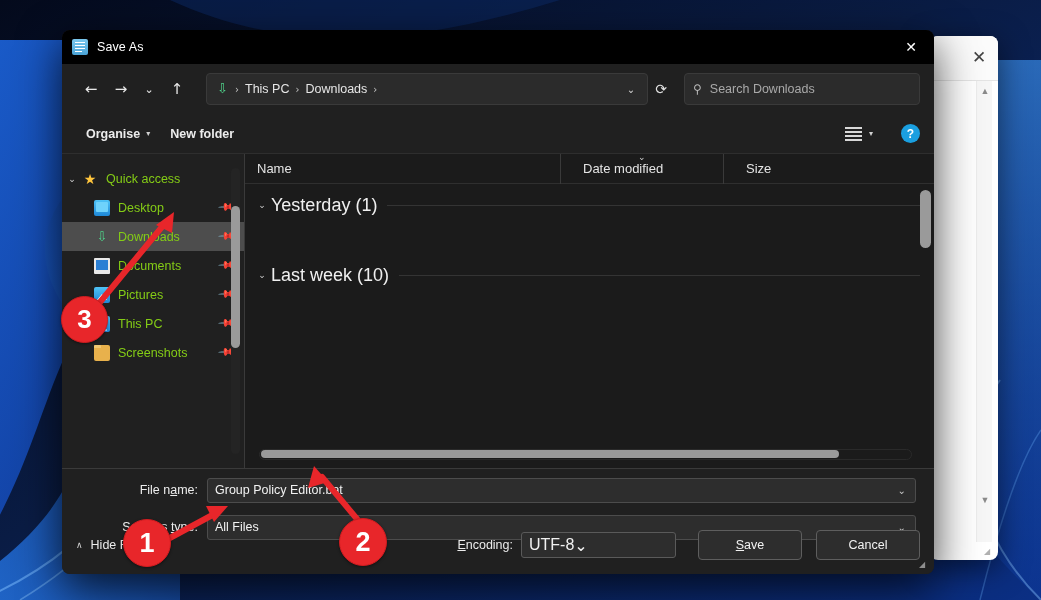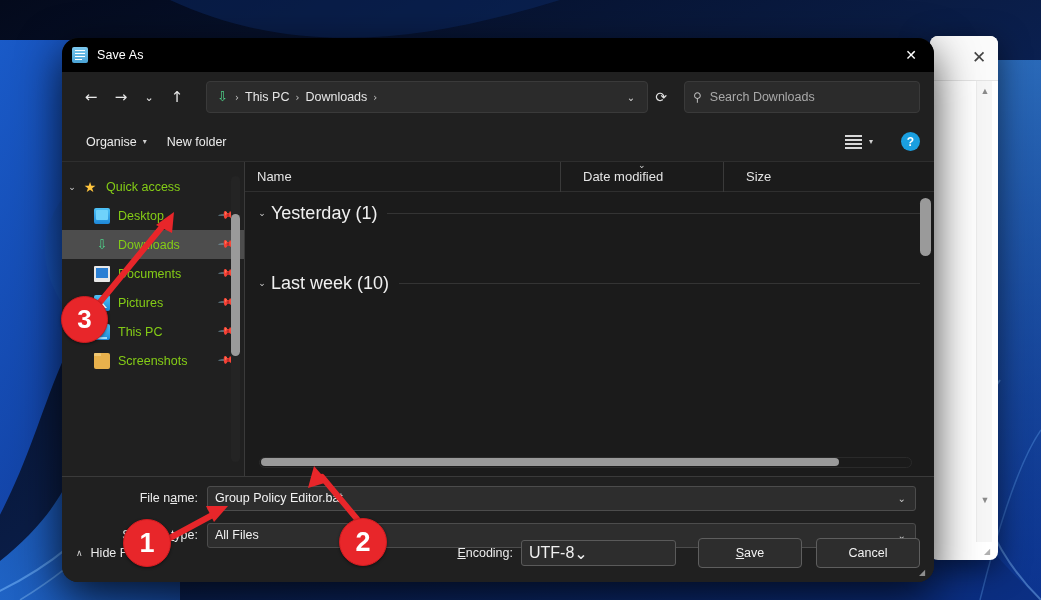--- a/index.html
+++ b/index.html
@@ -48,24 +48,24 @@
   }
   #notepad-scroll .arrow.up { top: 2px; }
   #notepad-scroll .arrow.down { bottom: 34px; }
   #notepad-resize {
     position: absolute; right: 4px; bottom: 3px;
     width: 10px; height: 10px; color: #b0b0b0; font-size: 8px;
   }
 
   
   #save-dialog {
-    position: absolute; left: 62px; top: 38px;
+    position: absolute; left: 62px; top: 30px;
     width: 872px; height: 544px;
     background: #202020;
-    border-radius: 16px;
+    border-radius: 8px;
     box-shadow: 0 14px 44px rgba(0,0,0,.75);
     overflow: hidden;
     color: #f0f0f0;
   }
 
   
   #dialog-titlebar {
     height: 34px; background: #000000;
     display: flex; align-items: center;
     position: relative;
@@ -156,21 +156,21 @@
   #search-input::placeholder { color: #a9a9a9; }
 
   
   #commandbar {
     height: 40px; background: #202020;
     display: flex; align-items: center; padding: 0 14px;
     border-bottom: 1px solid #2e2e2e;
   }
   .cmd-item {
     font-size: 12.5px; color: #ececec; padding: 5px 10px;
-    display: flex; align-items: center; gap: 6px; border-radius: 4px;
+    display: flex; align-items: center; gap: 6px; border-radius: 4px; font-weight: bold;
   }
   .cmd-caret { font-size: 8px; color: #d0d0d0; font-family: "DejaVu Sans", sans-serif; }
   #commandbar .spacer { flex: 1; }
   #view-btn {
     display: flex; align-items: center; gap: 7px; padding: 4px 6px;
   }
   #view-icon {
     width: 17px; height: 15px; position: relative;
     background:
       linear-gradient(#d8d8d8,#d8d8d8) 0 1px/17px 2.4px no-repeat,

